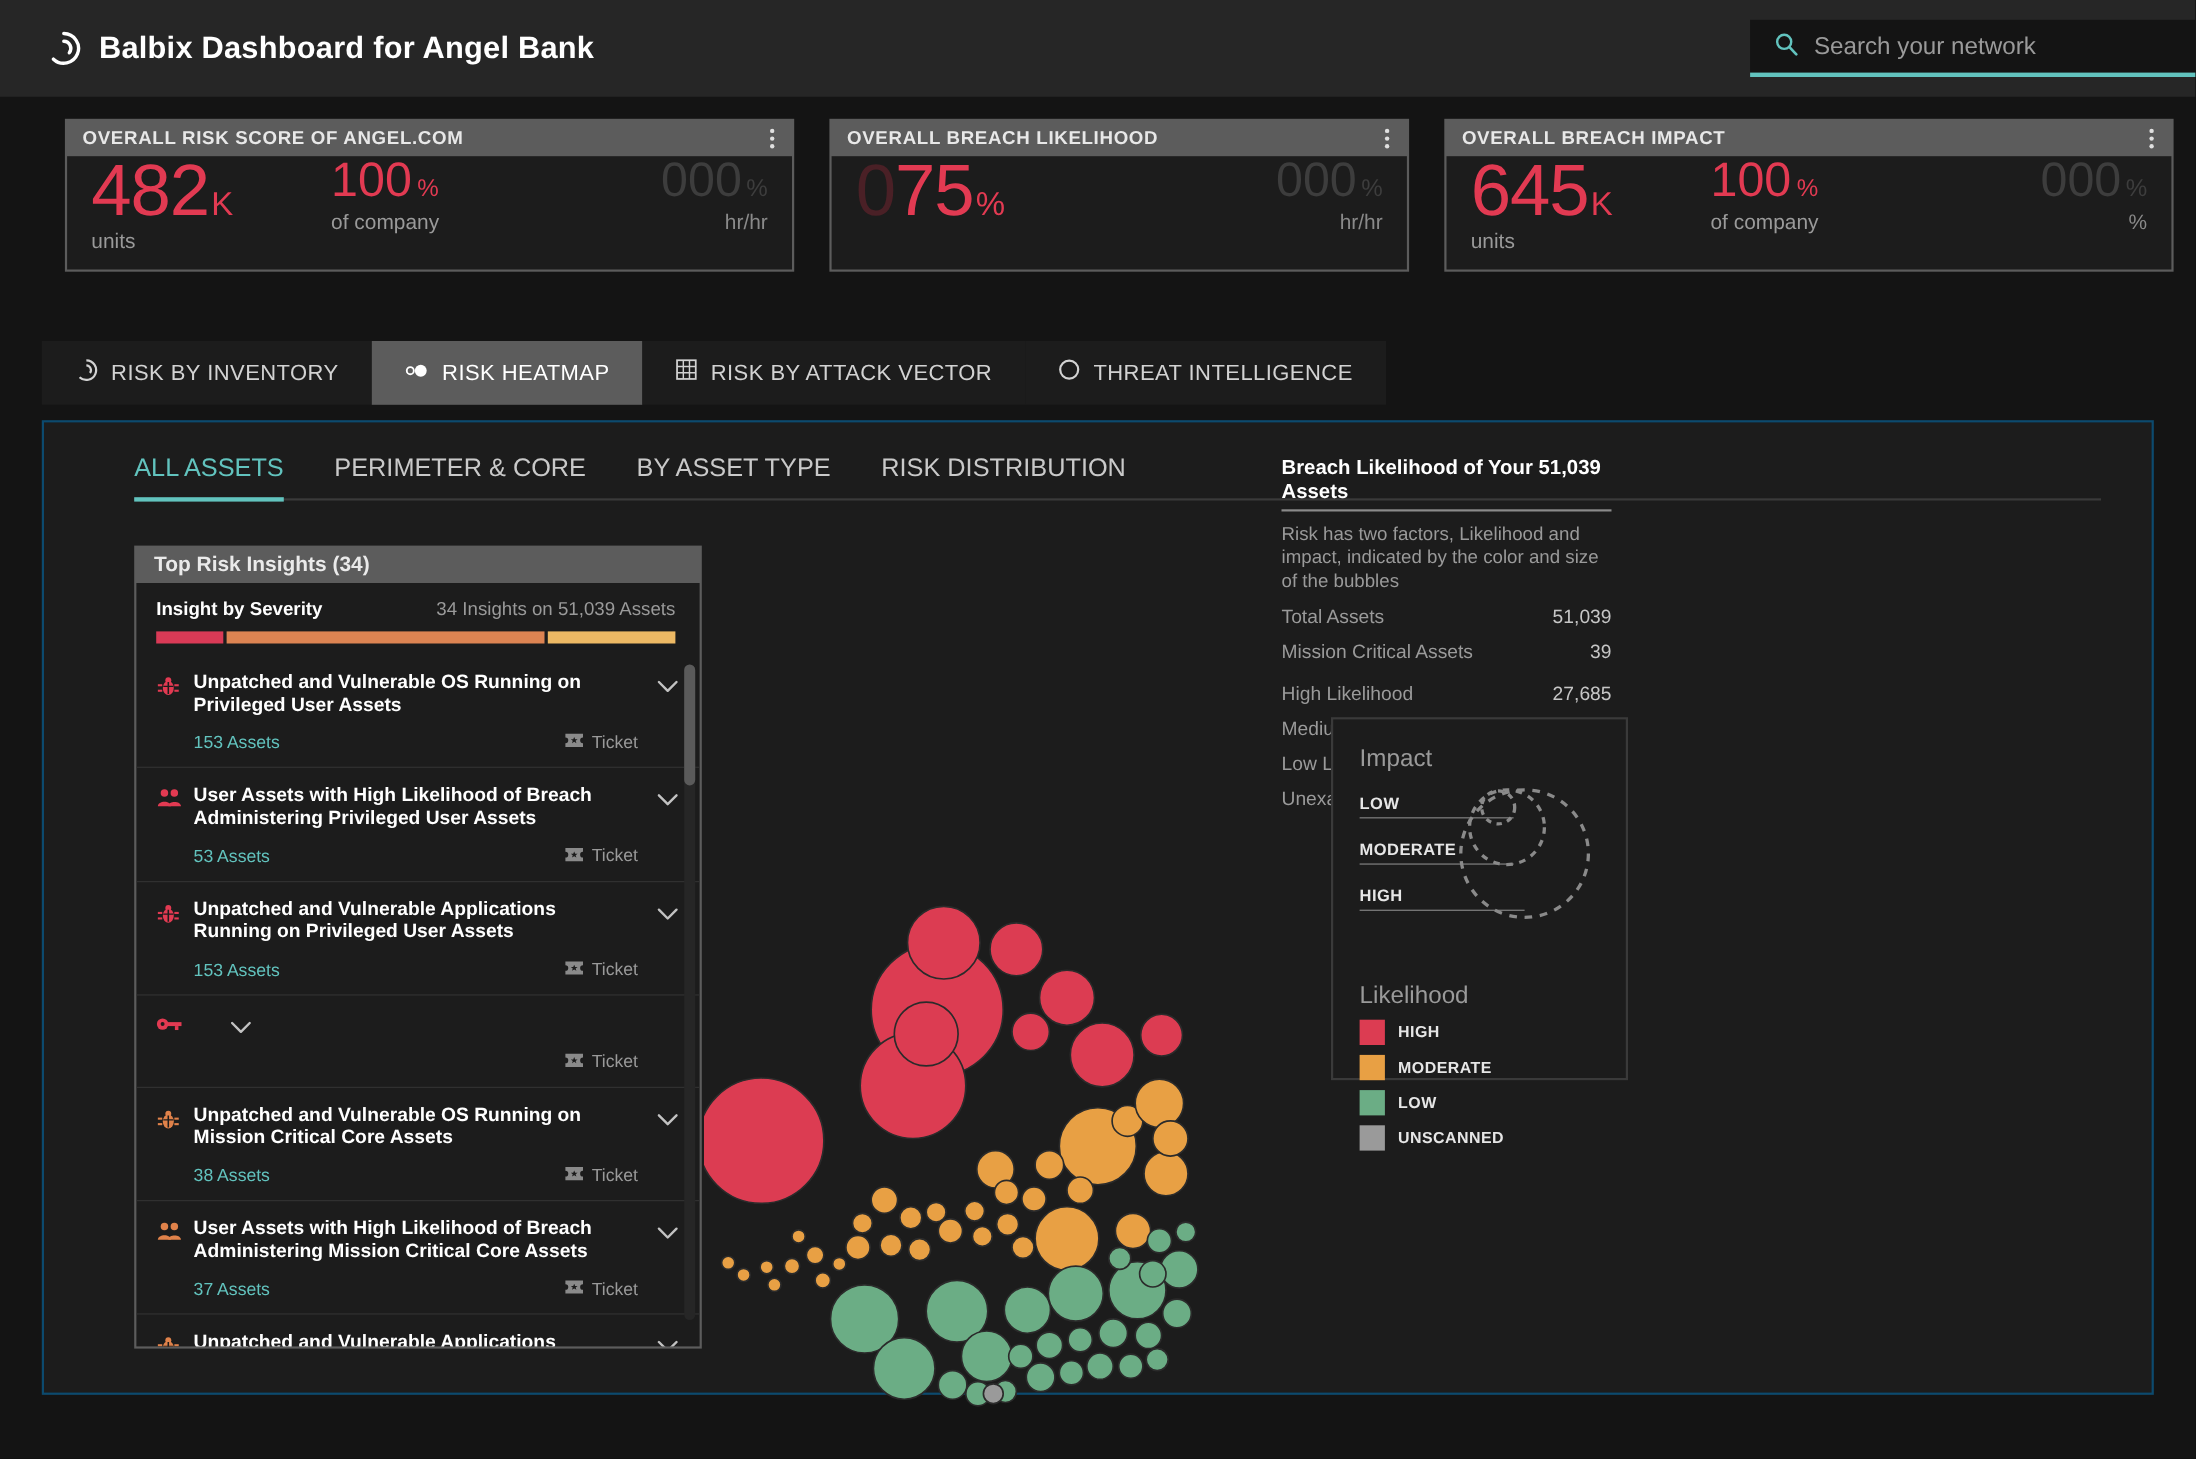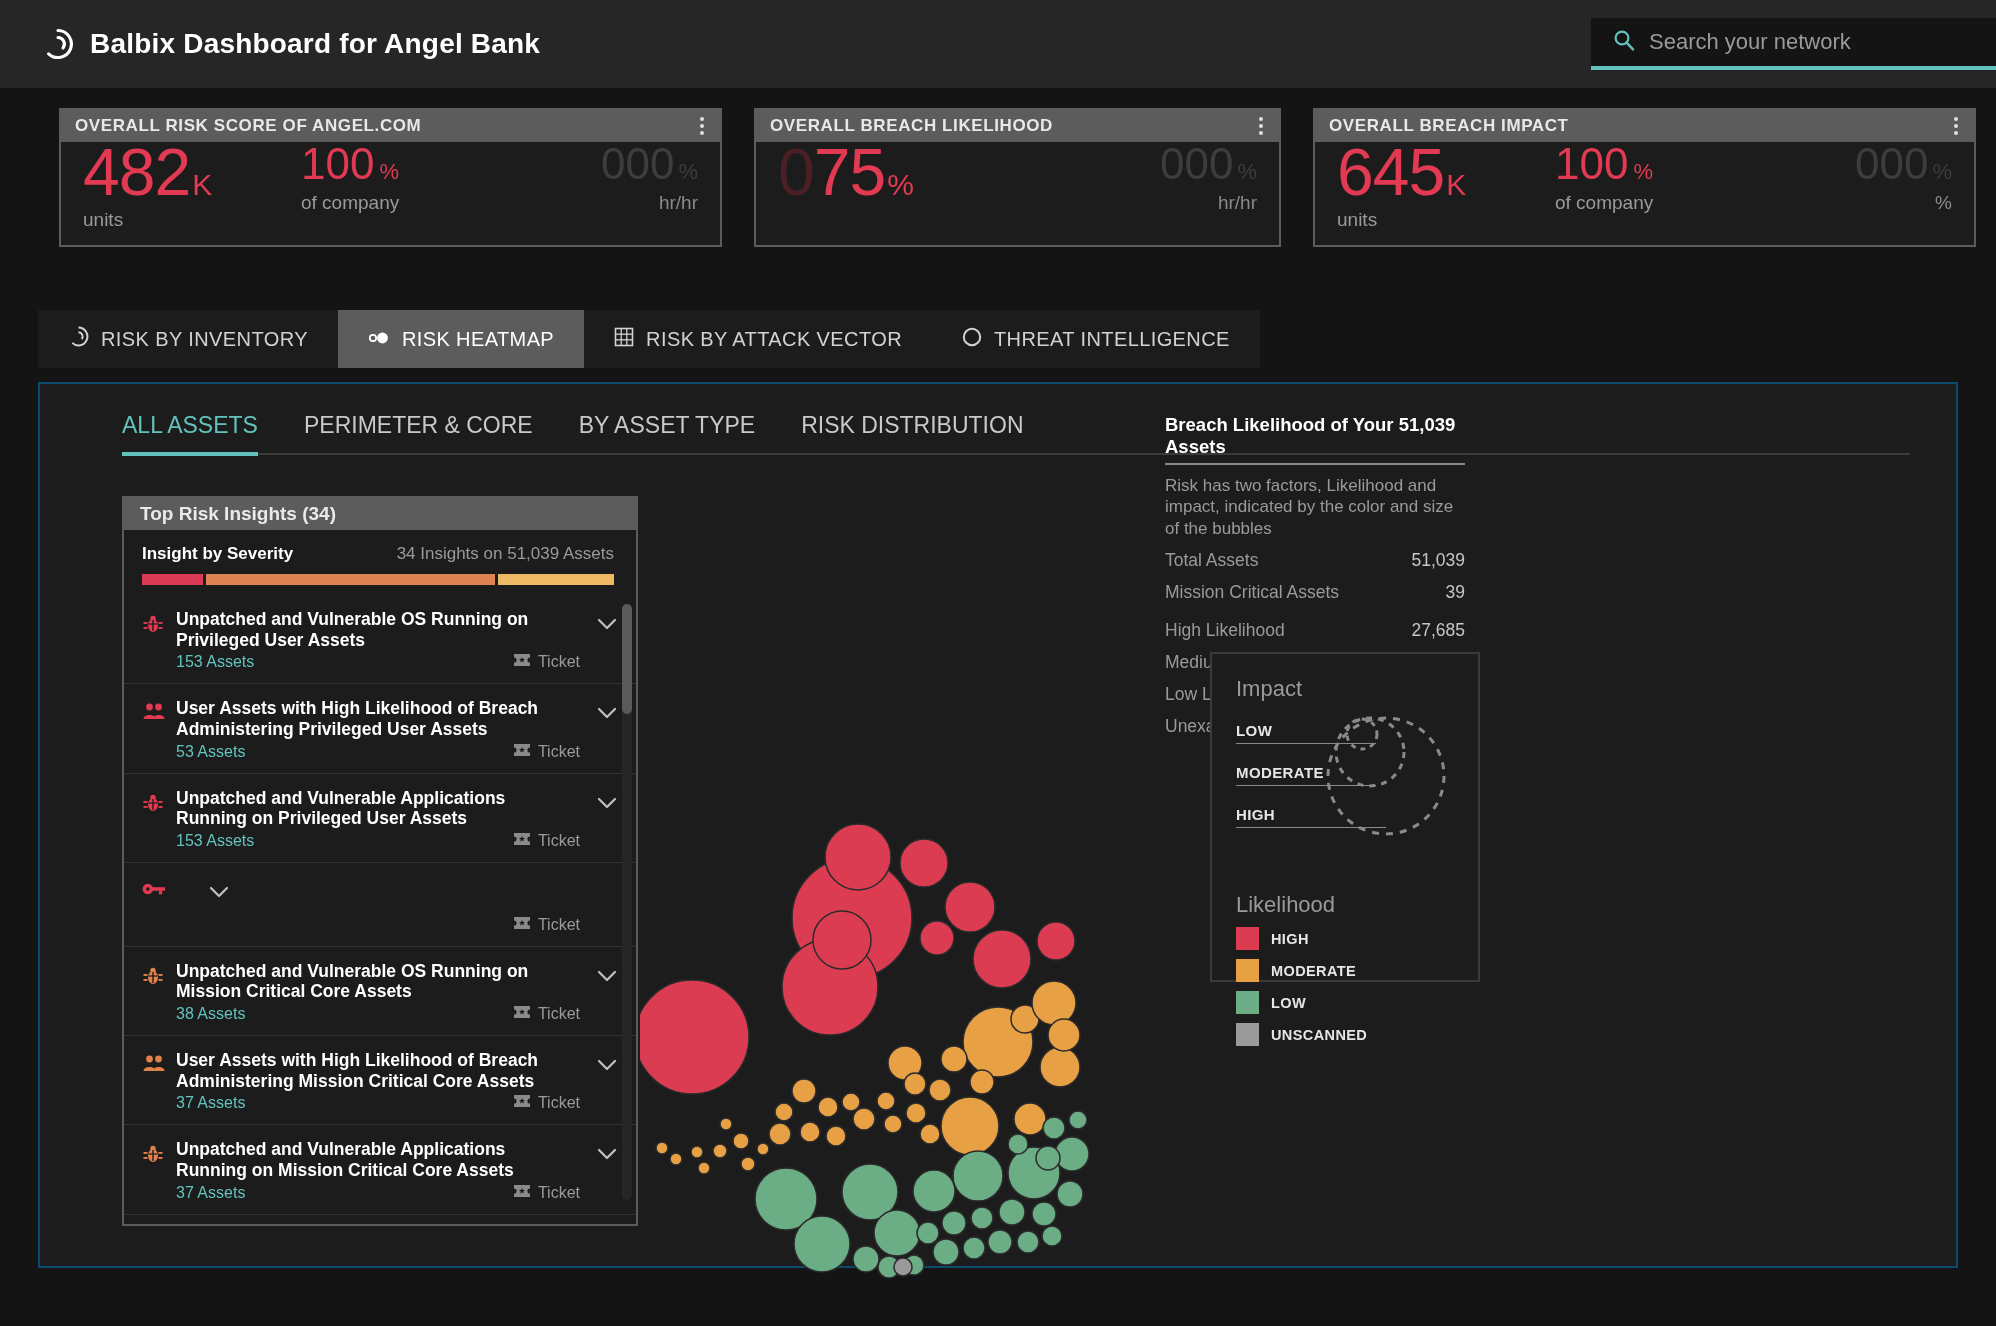--- a/index.html
+++ b/index.html
@@ -119,21 +119,21 @@
   .ilist { margin-top: 10px; position: relative; }
   .irow {
     display: flex; padding: 14px 18px 12px 18px; position: relative;
     border-bottom: 1px solid #333333; min-height: 84px; cursor: pointer;
   }
   .iicon { width: 34px; flex: 0 0 34px; padding-top: 4px; }
   .itext { flex: 1; padding-right: 12px; }
   .ititle {
     color: #ffffff; font-size: 17.5px; font-weight: bold; line-height: 1.18;
   }
-  .iassets { color: #62c3be; font-size: 16px; margin-top: 3px; }
+  .iassets { color: #62c3be; font-size: 16px; margin-top: 17px; }
   .iright {
     width: 54px; display: flex; flex-direction: column; align-items: flex-end;
     justify-content: space-between;
   }
   .chev { cursor: pointer; padding-top: 8px; }
   .ticket {
     position: absolute; right: 56px; bottom: 12px; display: flex; align-items: center;
     gap: 7px; color: #9a9a9a; font-size: 16px; cursor: pointer;
   }
   .scrollbar {

